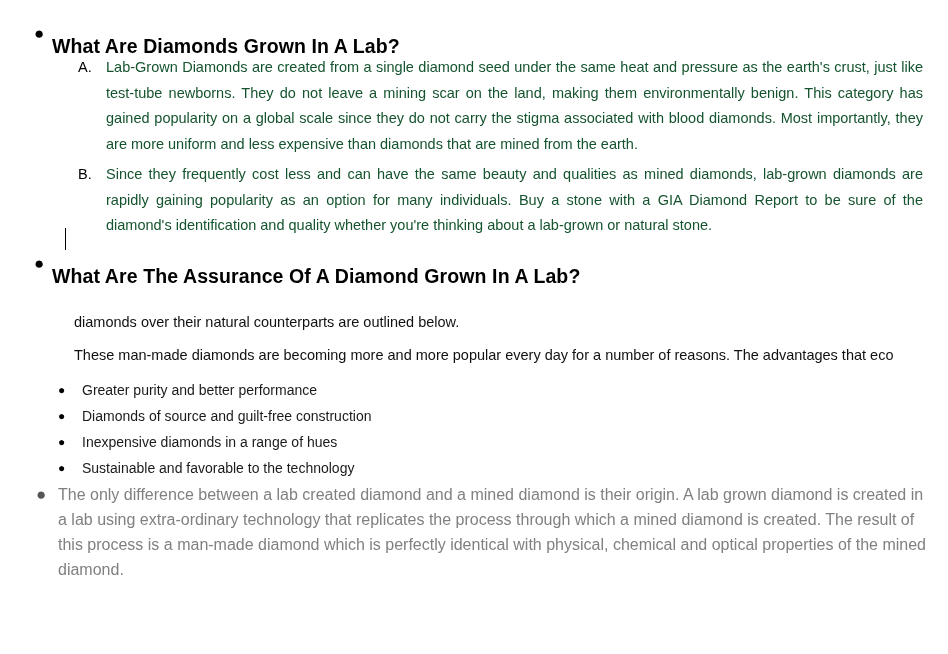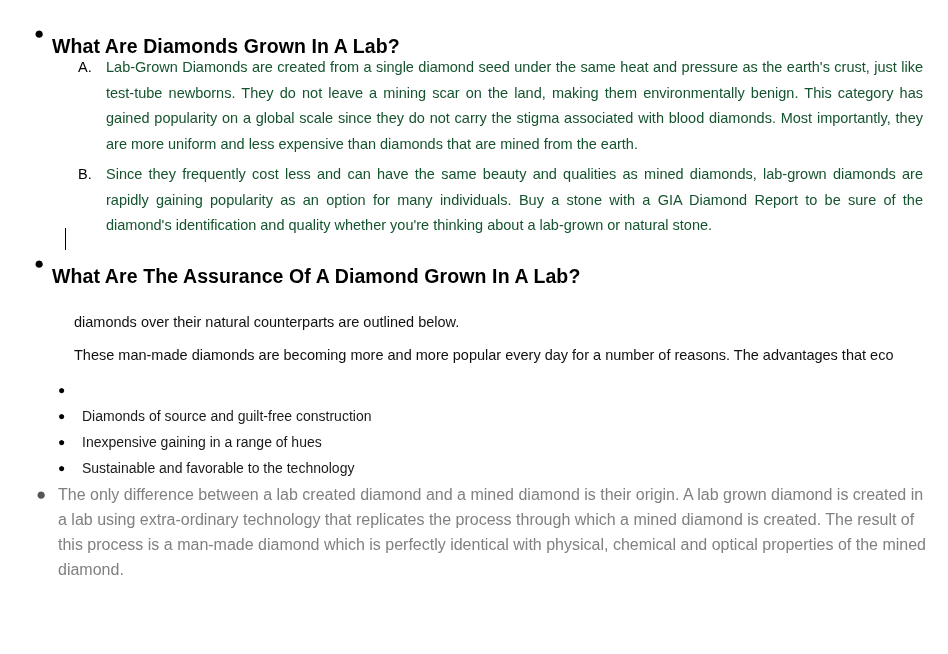--- a/index.html
+++ b/index.html
@@ -174,28 +174,29 @@
   </div>
 
   <div class="intro-para">
     <div>diamonds over their natural counterparts are outlined below.</div>
     <div>These man-made diamonds are becoming more and more popular every day for a number of reasons. The advantages that eco</div>
   </div>
 
   <div class="adv-list">
     <div class="adv-item">
       <span class="dot">●</span>
+      <span class="txt">Greater purity and better performance</span>
     </div>
     <div class="adv-item">
       <span class="dot">●</span>
       <span class="txt">Diamonds of source and guilt-free construction</span>
     </div>
     <div class="adv-item">
       <span class="dot">●</span>
-      <span class="txt">Inexpensive gaining in a range of hues</span>
+      <span class="txt">Inexpensive diamonds in a range of hues</span>
     </div>
     <div class="adv-item">
       <span class="dot">●</span>
       <span class="txt">Sustainable and favorable to the technology</span>
     </div>
   </div>
 
   <div class="final-block">
     <span class="dot">●</span>
     <span class="txt">The only difference between a lab created diamond and a mined diamond is their origin. A lab grown diamond is created in a lab using extra-ordinary technology that replicates the process through which a mined diamond is created. The result of this process is a man-made diamond which is perfectly identical with physical, chemical and optical properties of the mined diamond.</span>

